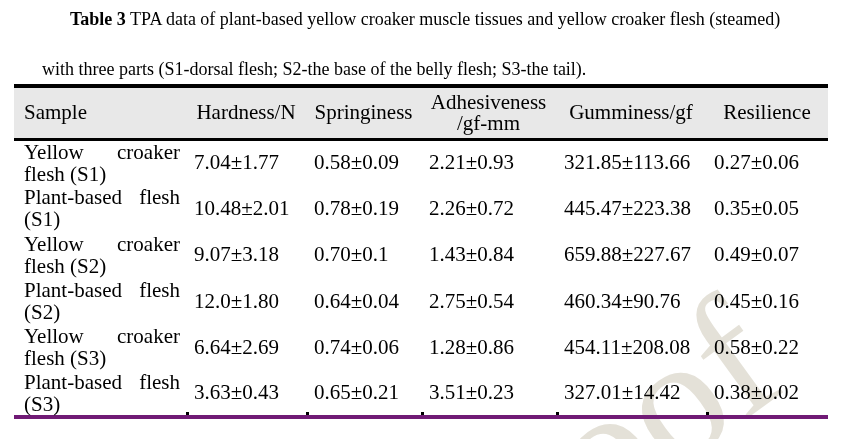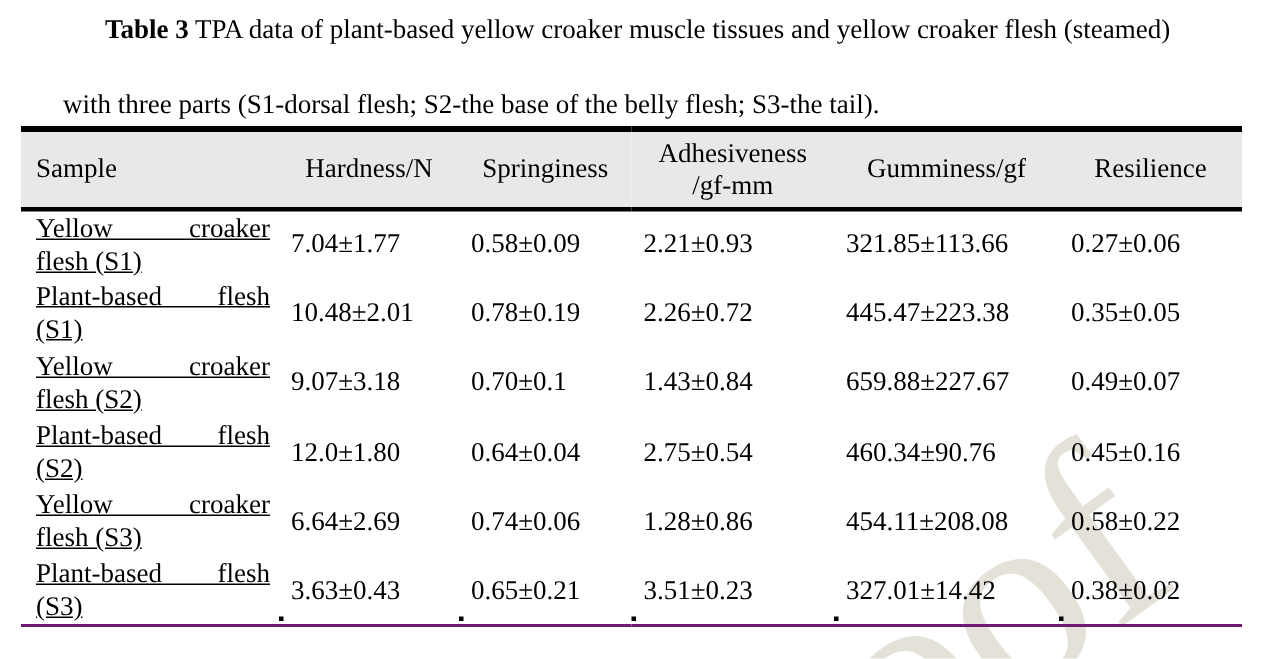--- a/index.html
+++ b/index.html
@@ -53,44 +53,44 @@
     position: absolute;
     left: 14px;
     top: 84px;
     width: 814px;
     z-index: 1;
   }
   table.tpa {
     border-collapse: collapse;
     table-layout: fixed;
     width: 814px;
-    font-size: 18px;
+    font-size: 21px;
     border-top: 4px solid #000;
-    border-bottom: 2px solid #701a75;
+    border-bottom: 4px solid #701a75;
   }
   table.tpa thead tr {
     background: #e8e8e8;
     height: 53px;
     border-bottom: 3px solid #000;
   }
   table.tpa th {
     font-weight: normal;
     text-align: center;
     vertical-align: middle;
     padding: 0;
     line-height: 21px;
   }
   table.tpa th.c-sample { text-align: left; padding-left: 10px; }
   table.tpa tbody tr { height: 46.33px; }
   table.tpa td {
     vertical-align: middle;
     text-align: left;
     padding: 0 0 0 8px;
   }
-  table.tpa td.c-sample { padding-left: 10px; padding-right: 6px; text-decoration: underline; }
+  table.tpa td.c-sample { padding-left: 10px; padding-right: 6px; }
   td.c-gum { padding-left: 12px; }
   .sline1 { text-align: justify; text-align-last: justify; line-height: 22px; }
   .sline2 { text-align: left; line-height: 22px; }
   
   .tick {
     position: absolute;
     bottom: 4px;
     width: 3px;
     height: 3px;
     background: #000;

